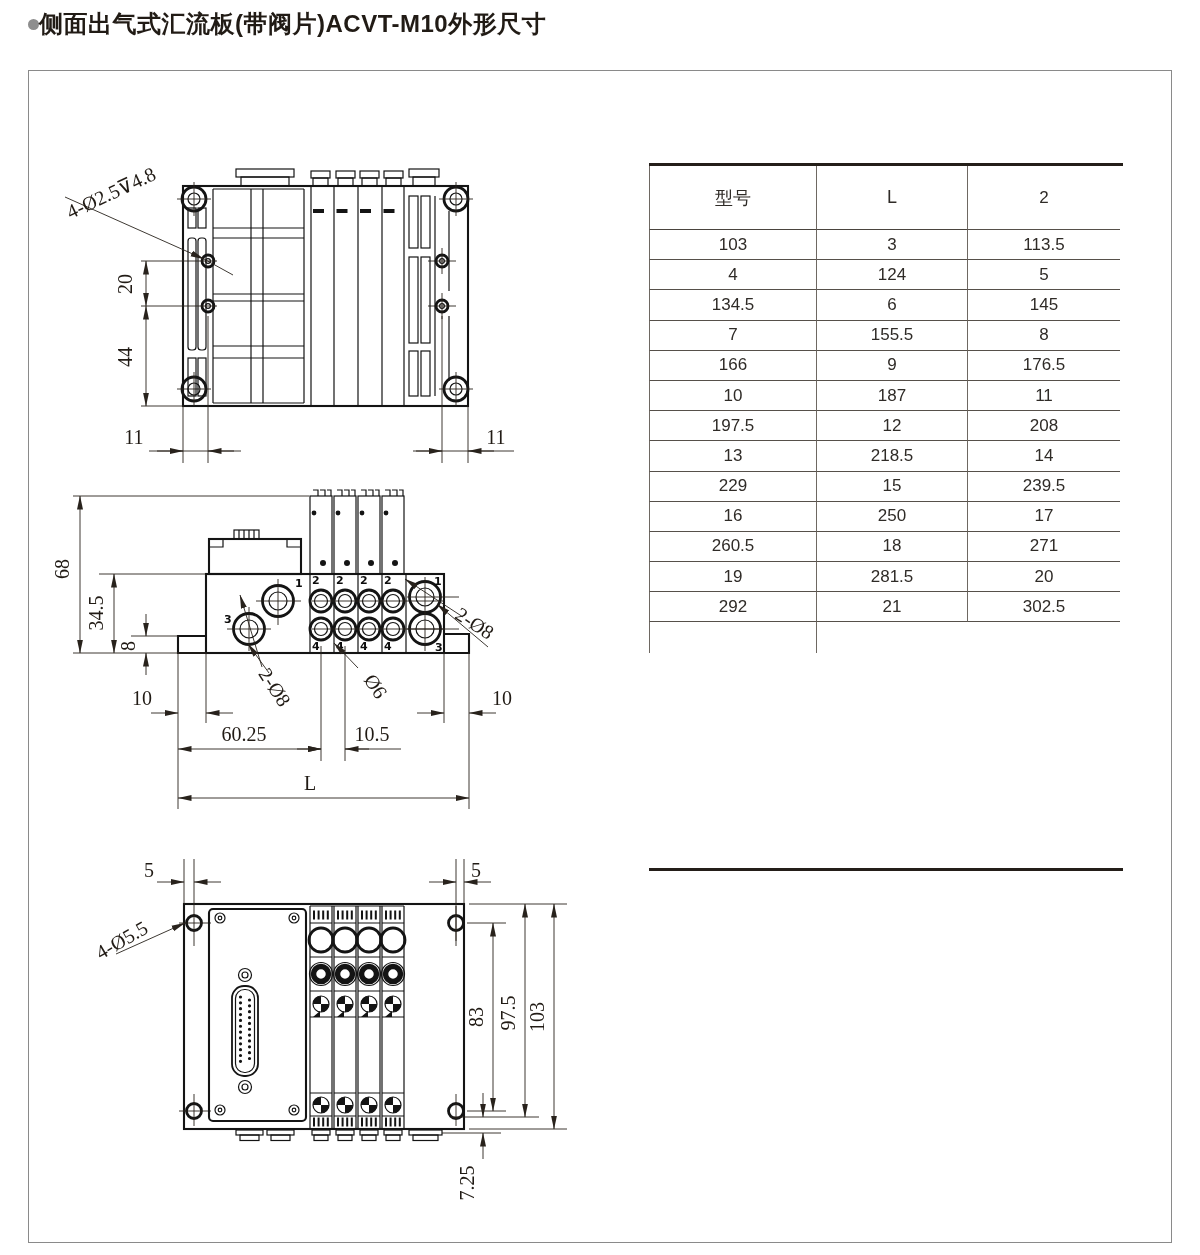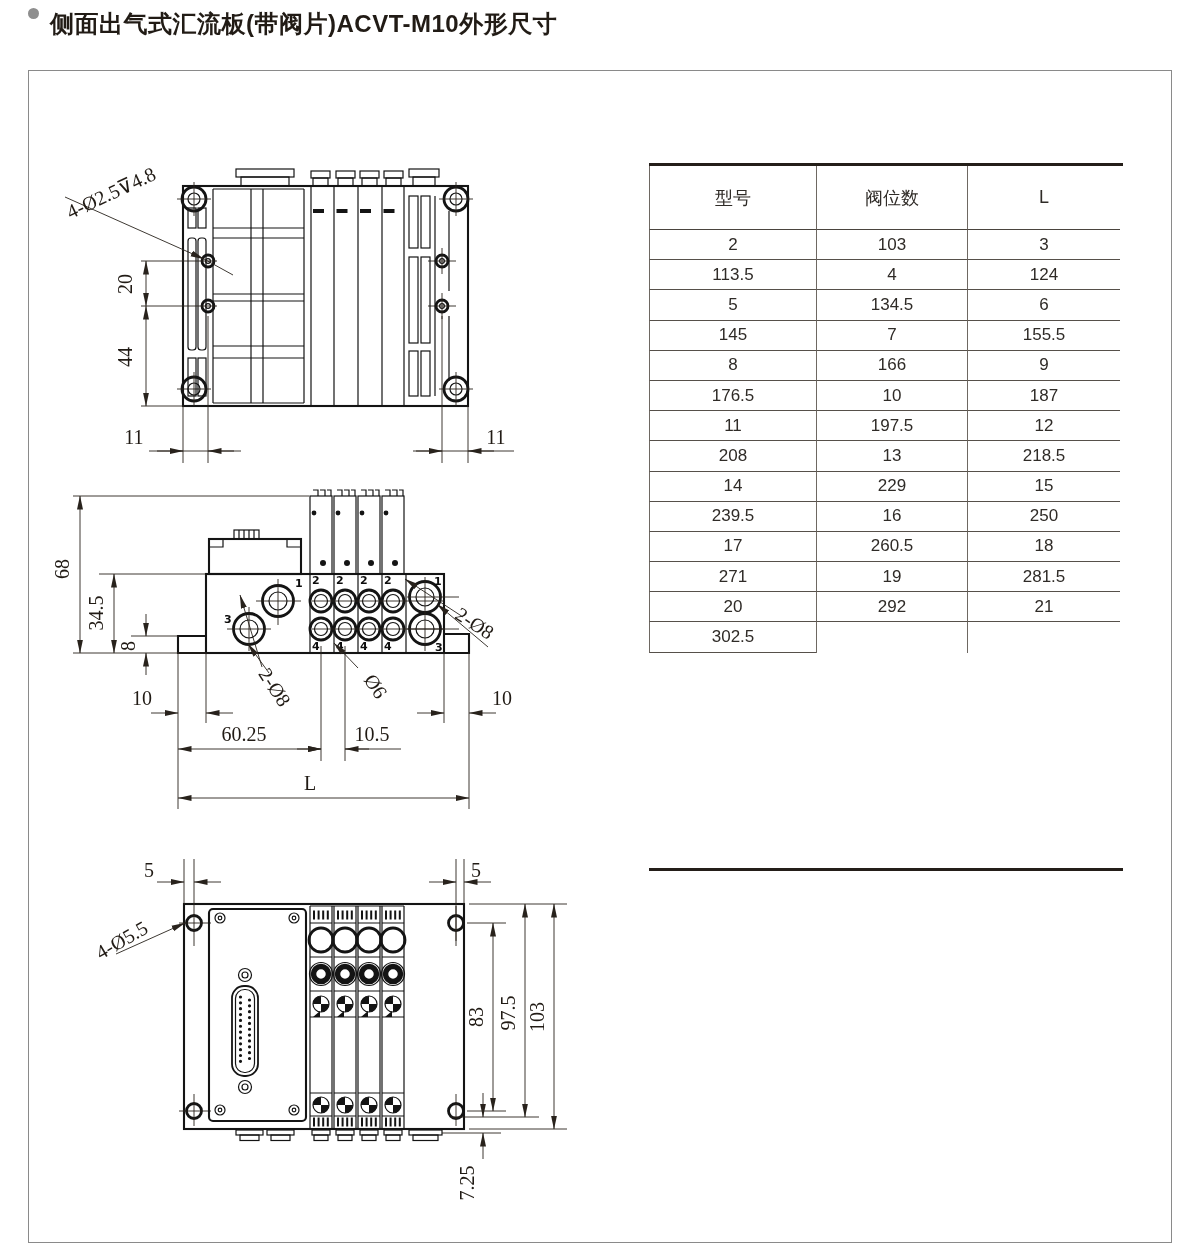--- a/index.html
+++ b/index.html
@@ -1,18 +1,18 @@
 <!DOCTYPE html>
 <html><head>
 <meta charset="utf-8">
 <style>
   html,body{margin:0;padding:0;background:#ffffff;}
   .page{position:relative;width:1200px;height:1255px;background:#fff;overflow:hidden;
         font-family:"Liberation Sans", sans-serif;color:#262019;}
-  .title-row{position:absolute;left:28px;top:8px;display:flex;gap:11px;}
+  .title-row{position:absolute;left:28px;top:8px;display:flex;align-items:center;gap:0;}
   .bullet{width:11px;height:11px;border-radius:50%;background:#8e8e8e;flex:0 0 auto;}
   .page-title{font-size:24px;font-weight:bold;letter-spacing:0.5px;color:#211b15;}
   .frame{position:absolute;left:28px;top:70px;width:1144px;height:1173px;
          border:1.5px solid #8a8a8a;background:#fff;box-sizing:border-box;}
   .frame svg{position:absolute;left:0;top:0;}
 
   
   .dim-table{position:absolute;left:620px;top:92px;width:474px;height:708px;box-sizing:border-box;
              border-top:3.5px solid #241e19;border-bottom:3.5px solid #241e19;
              display:grid;grid-template-columns:167px 151px 153px;
@@ -398,19 +398,18 @@
           <text class="dt" transform="translate(543,1016) rotate(-90)" text-anchor="middle">103</text>
           <line class="d" x1="482" y1="1092" x2="482" y2="1116" marker-end="url(#ar)"></line>
           <line class="d" x1="482" y1="1158" x2="482" y2="1132" marker-end="url(#ar)"></line>
           <text class="dt" transform="translate(473,1182) rotate(-90)" text-anchor="middle">7.25</text>
         </g>
       </g>
     </svg>
 
     <div class="dim-table">
       <div class="cell th c1">型号</div>
-      <div class="cell th c2">阀位数</div>
       <div class="cell th c3">L</div>
       <div style="display:contents"><div class="cell td">2</div><div class="cell td">103</div><div class="cell td">3</div><div class="cell td">113.5</div><div class="cell td">4</div><div class="cell td">124</div><div class="cell td">5</div><div class="cell td">134.5</div><div class="cell td">6</div><div class="cell td">145</div><div class="cell td">7</div><div class="cell td">155.5</div><div class="cell td">8</div><div class="cell td">166</div><div class="cell td">9</div><div class="cell td">176.5</div><div class="cell td">10</div><div class="cell td">187</div><div class="cell td">11</div><div class="cell td">197.5</div><div class="cell td">12</div><div class="cell td">208</div><div class="cell td">13</div><div class="cell td">218.5</div><div class="cell td">14</div><div class="cell td">229</div><div class="cell td">15</div><div class="cell td">239.5</div><div class="cell td">16</div><div class="cell td">250</div><div class="cell td">17</div><div class="cell td">260.5</div><div class="cell td">18</div><div class="cell td">271</div><div class="cell td">19</div><div class="cell td">281.5</div><div class="cell td">20</div><div class="cell td">292</div><div class="cell td">21</div><div class="cell td">302.5</div><div class="cell td last"></div><div class="cell td last"></div></div>
     </div>
 
   </div>
 </div>
 
 </body></html>

